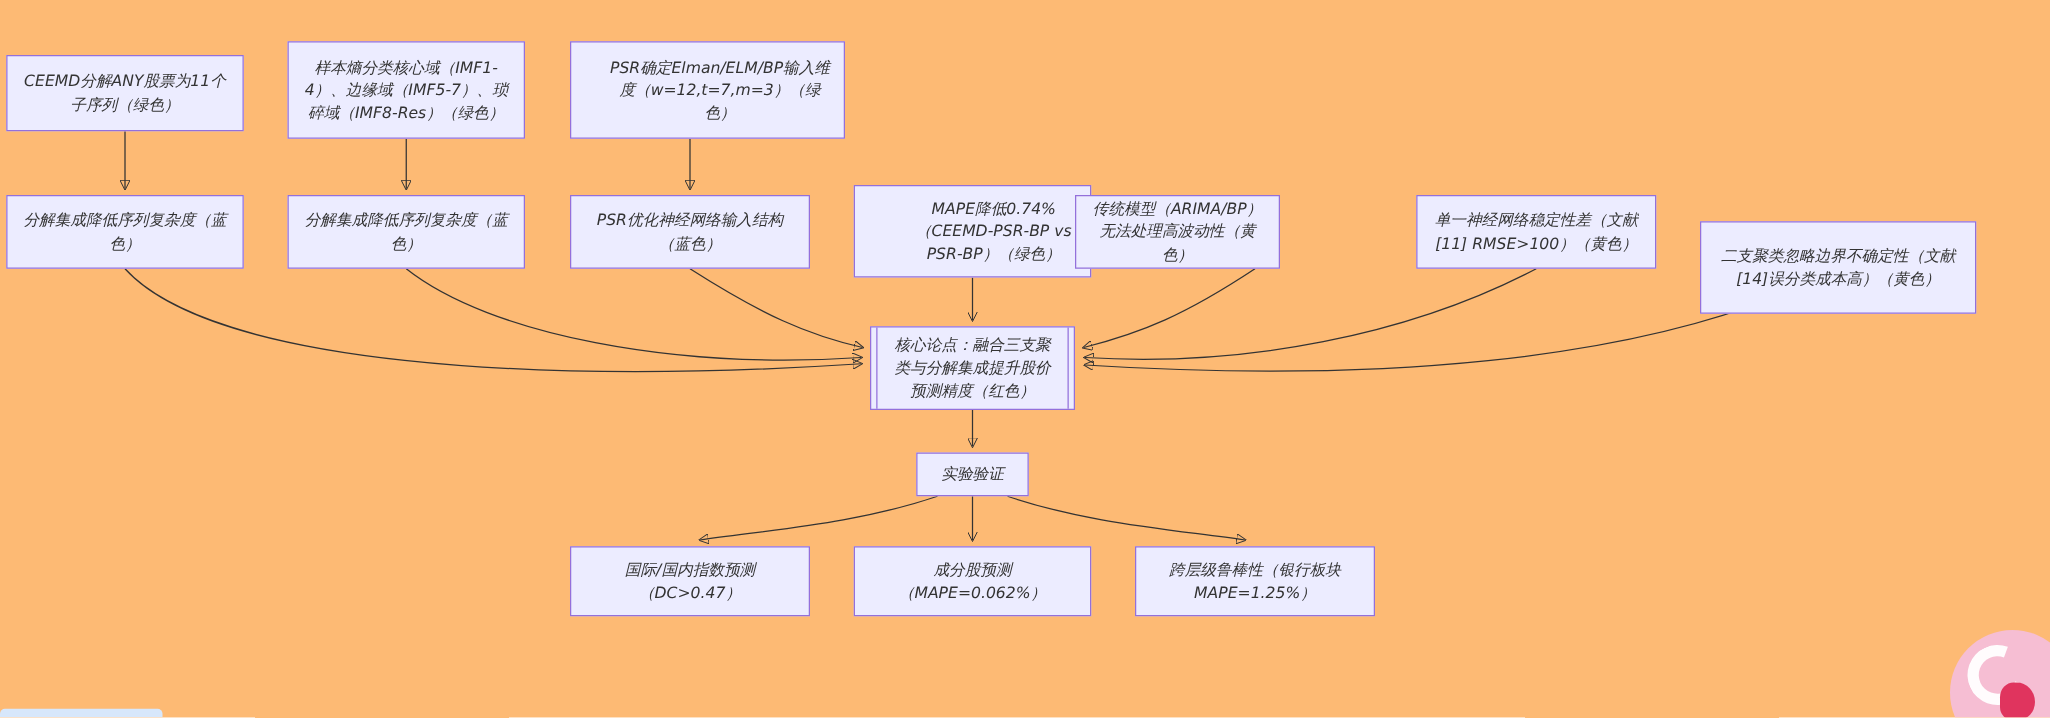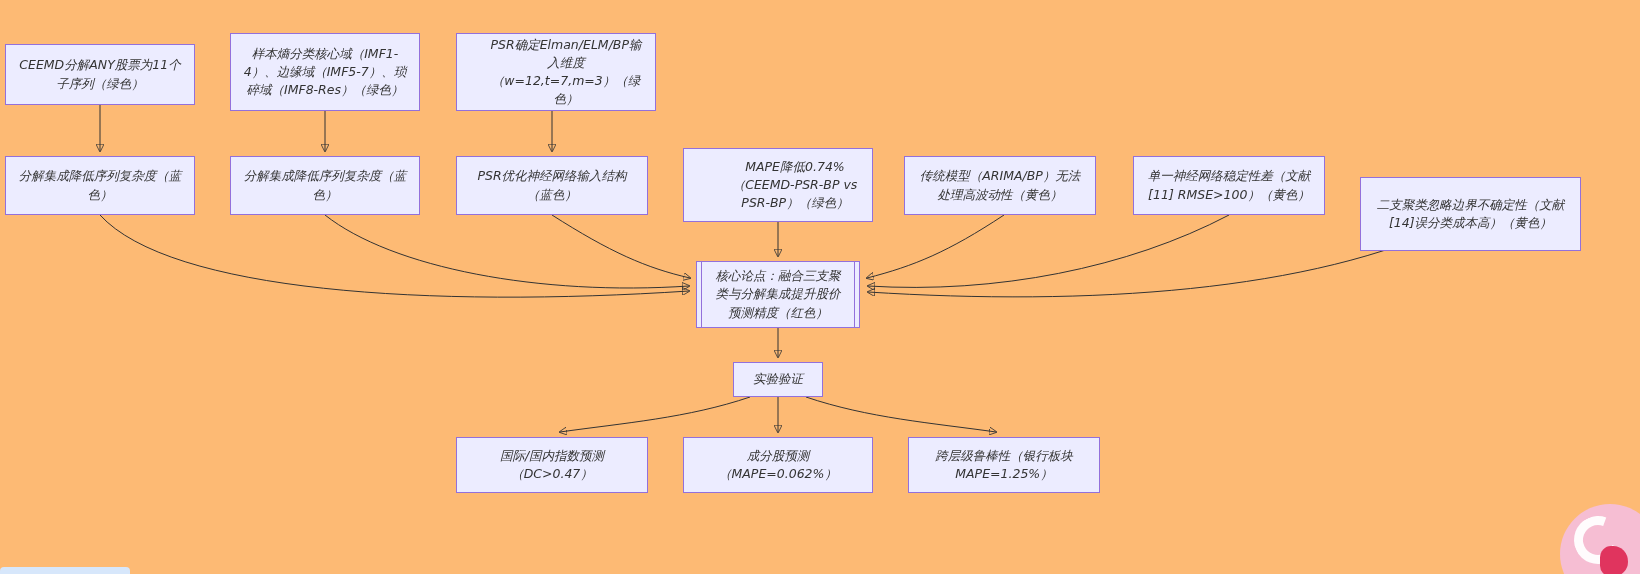--- a/index.html
+++ b/index.html
@@ -44,26 +44,26 @@
     top: 0; bottom: 0;
     width: 1px;
     background: #9370DB;
   }
   .node.subroutine::before { left: 4px; }
   .node.subroutine::after { right: 4px; }
 
   
   #n-ceemd       { left: 5px;    top: 44px;  width: 190px; height: 61px; }
   #n-entropy     { left: 230px;  top: 33px;  width: 190px; height: 78px; }
-  #n-psr-dim     { left: 456px;  top: 33px;  width: 200px; height: 78px; padding-left: 30px; }
+  #n-psr-dim     { left: 456px;  top: 33px;  width: 220px; height: 78px; padding-left: 30px; }
   #n-decomp      { left: 5px;    top: 156px; width: 190px; height: 59px; }
   #n-three-way   { left: 230px;  top: 156px; width: 190px; height: 59px; }
   #n-psr-opt     { left: 456px;  top: 156px; width: 192px; height: 59px; }
   #n-mape        { left: 683px;  top: 148px; width: 190px; height: 74px; padding-left: 44px; }
-  #n-traditional { left: 904px;  top: 156px; width: 192px; height: 59px; }
+  #n-traditional { left: 860px;  top: 156px; width: 164px; height: 59px; }
   #n-single-nn   { left: 1133px; top: 156px; width: 192px; height: 59px; }
   #n-two-way     { left: 1360px; top: 148px; width: 221px; height: 74px; margin-top: 29px; }
   #n-core        { left: 696px;  top: 261px; width: 164px; height: 67px; padding: 6px 14px; }
   #n-experiment  { left: 733px;  top: 362px; width: 90px;  height: 35px; }
   #n-index-pred  { left: 456px;  top: 437px; width: 192px; height: 56px; }
   #n-stock-pred  { left: 683px;  top: 437px; width: 190px; height: 56px; }
   #n-robustness  { left: 908px;  top: 437px; width: 192px; height: 56px; }
 
   
   .watermark {

